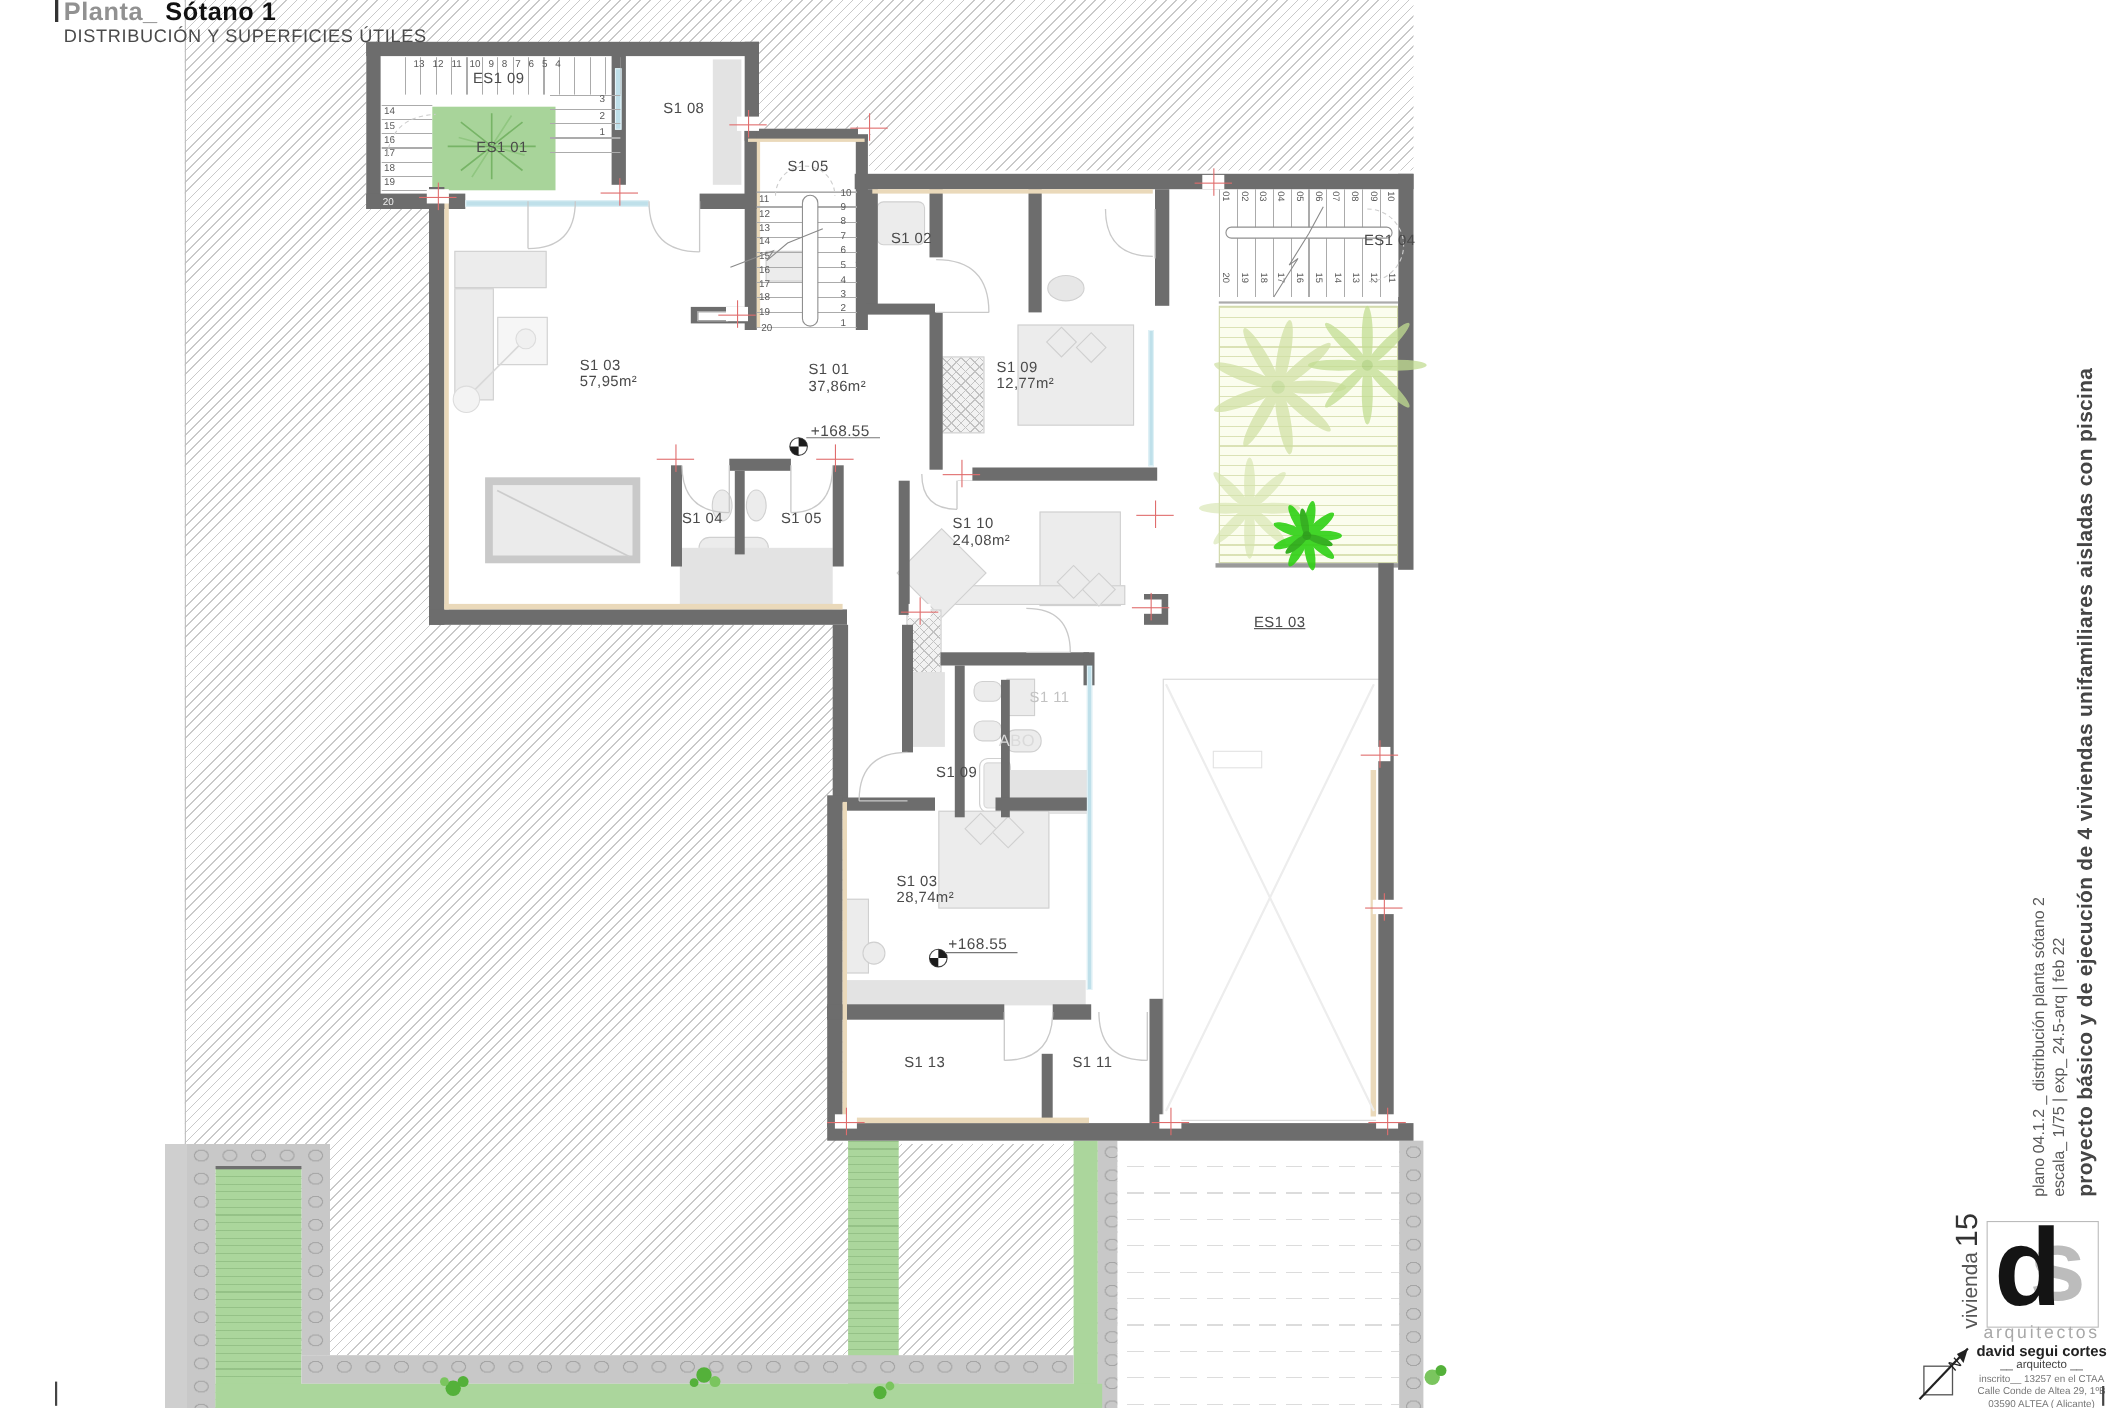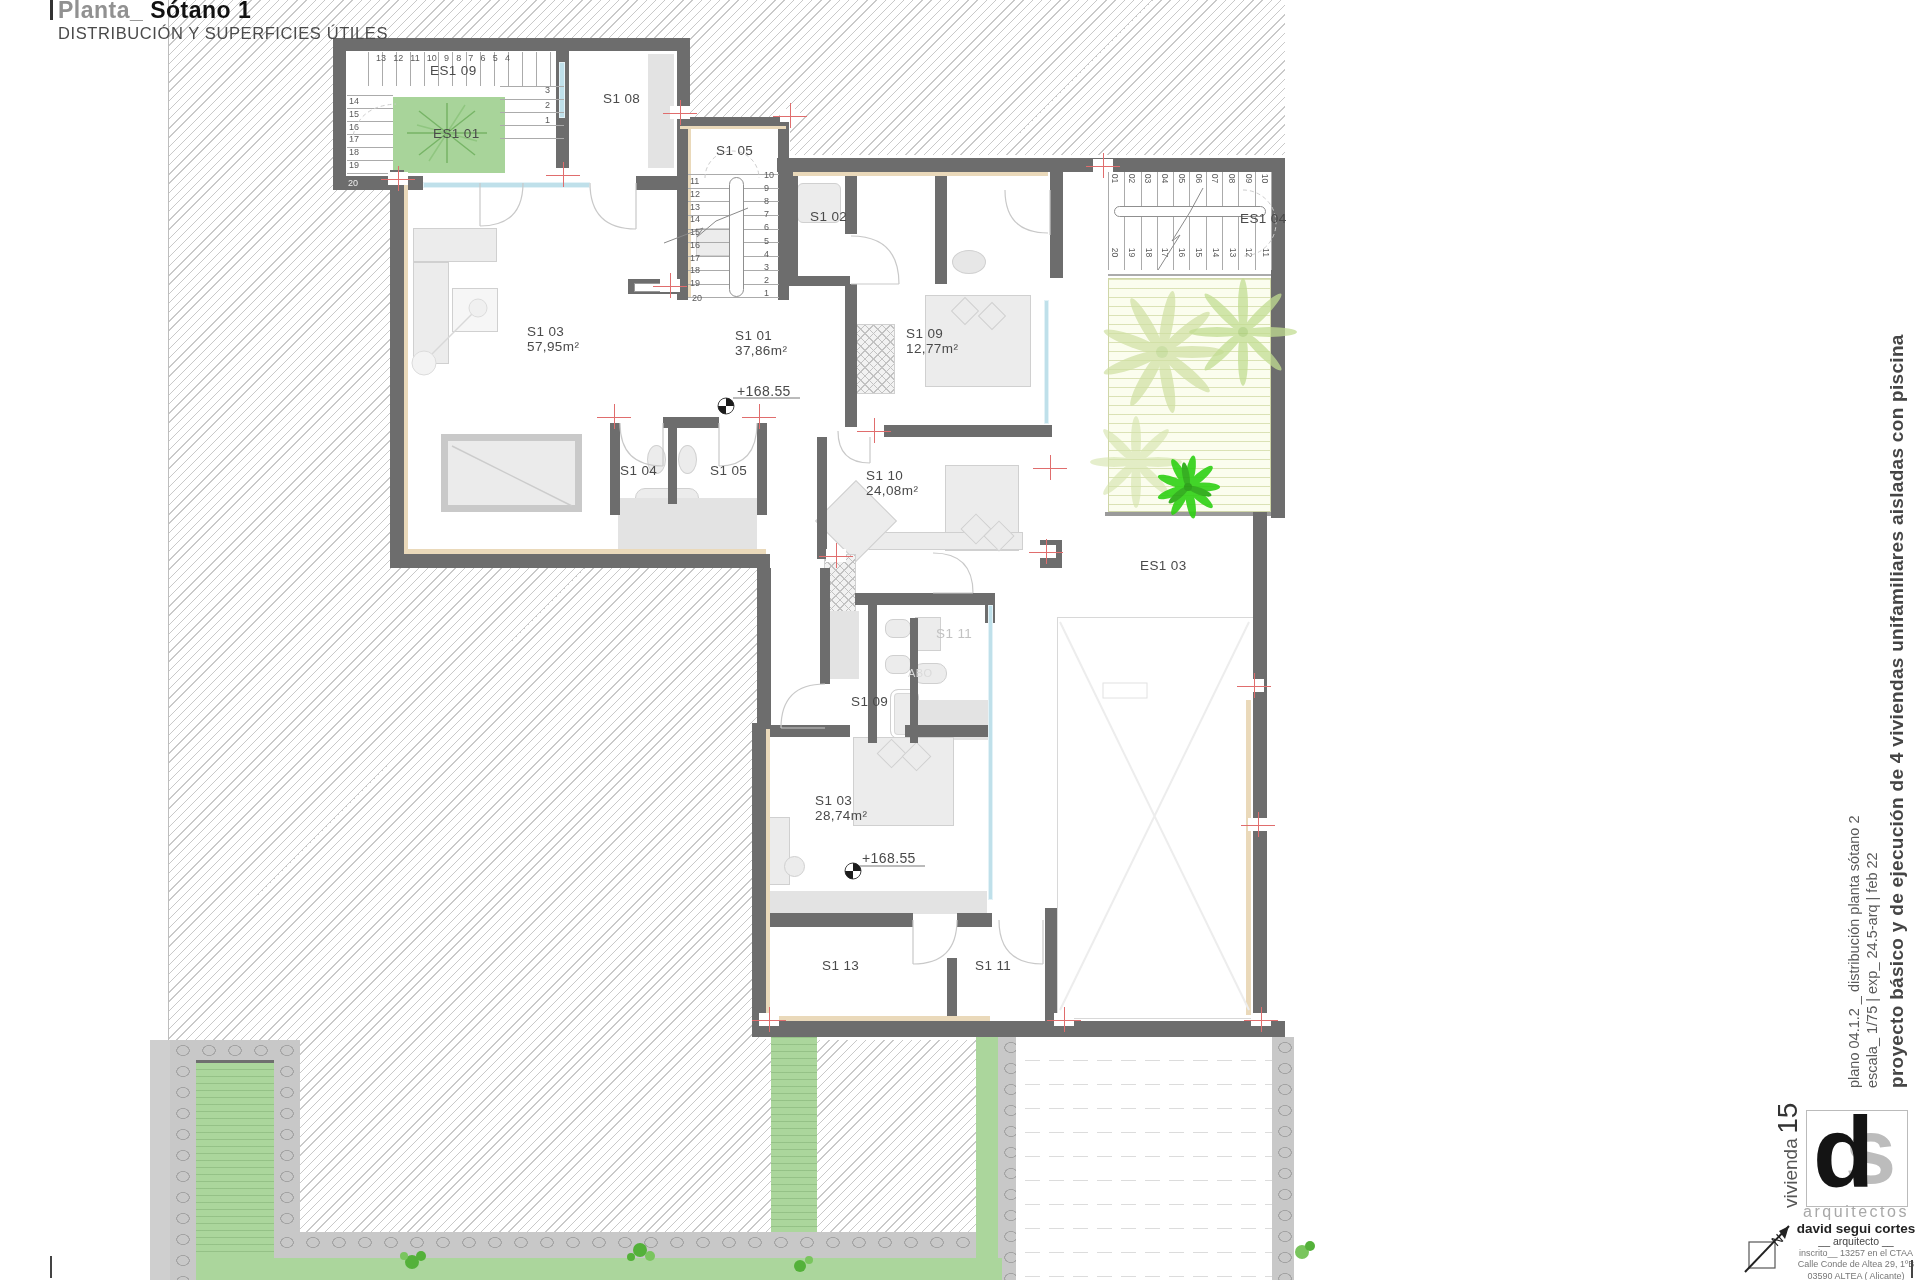--- a/index.html
+++ b/index.html
@@ -401,23 +401,23 @@
   <div class="lbl" style="left:906px;top:326px;">
       <div>S1 09</div>
       <div class="area">12,77m²</div>
     </div>
   <div class="lbl" style="left:620px;top:463px;">S1 04</div>
   <div class="lbl" style="left:710px;top:463px;">S1 05</div>
   <div class="lbl" style="left:866px;top:468px;">
       <div>S1 10</div>
       <div class="area">24,08m²</div>
     </div>
-  <div class="lbl" style="left:1140px;top:558px;">ES1 03</div>
+  <div class="lbl" style="left:1140px;top:558px;text-decoration:underline;">ES1 03</div>
   <div class="lbl" style="left:936px;top:626px;color:#c2c2c2;">S1 11</div>
-  <div class="lbl" style="left:908px;top:666px;color:#dadada;font-size:11px;">ABO</div>
+  <div class="lbl" style="left:908px;top:666px;color:#dadada;font-size:15px;">ABO</div>
   <div class="lbl" style="left:851px;top:694px;">S1 09</div>
   <div class="lbl" style="left:815px;top:793px;">
       <div>S1 03</div>
       <div class="area">28,74m²</div>
     </div>
   <div class="lbl" style="left:822px;top:958px;text-align:right;">S1 13</div>
   <div class="lbl" style="left:975px;top:958px;">S1 11</div>
   <div class="lbl" style="left:737px;top:384px;font-size:14px;">+168.55</div>
   <div class="lbl" style="left:862px;top:851px;font-size:14px;">+168.55</div>
 

